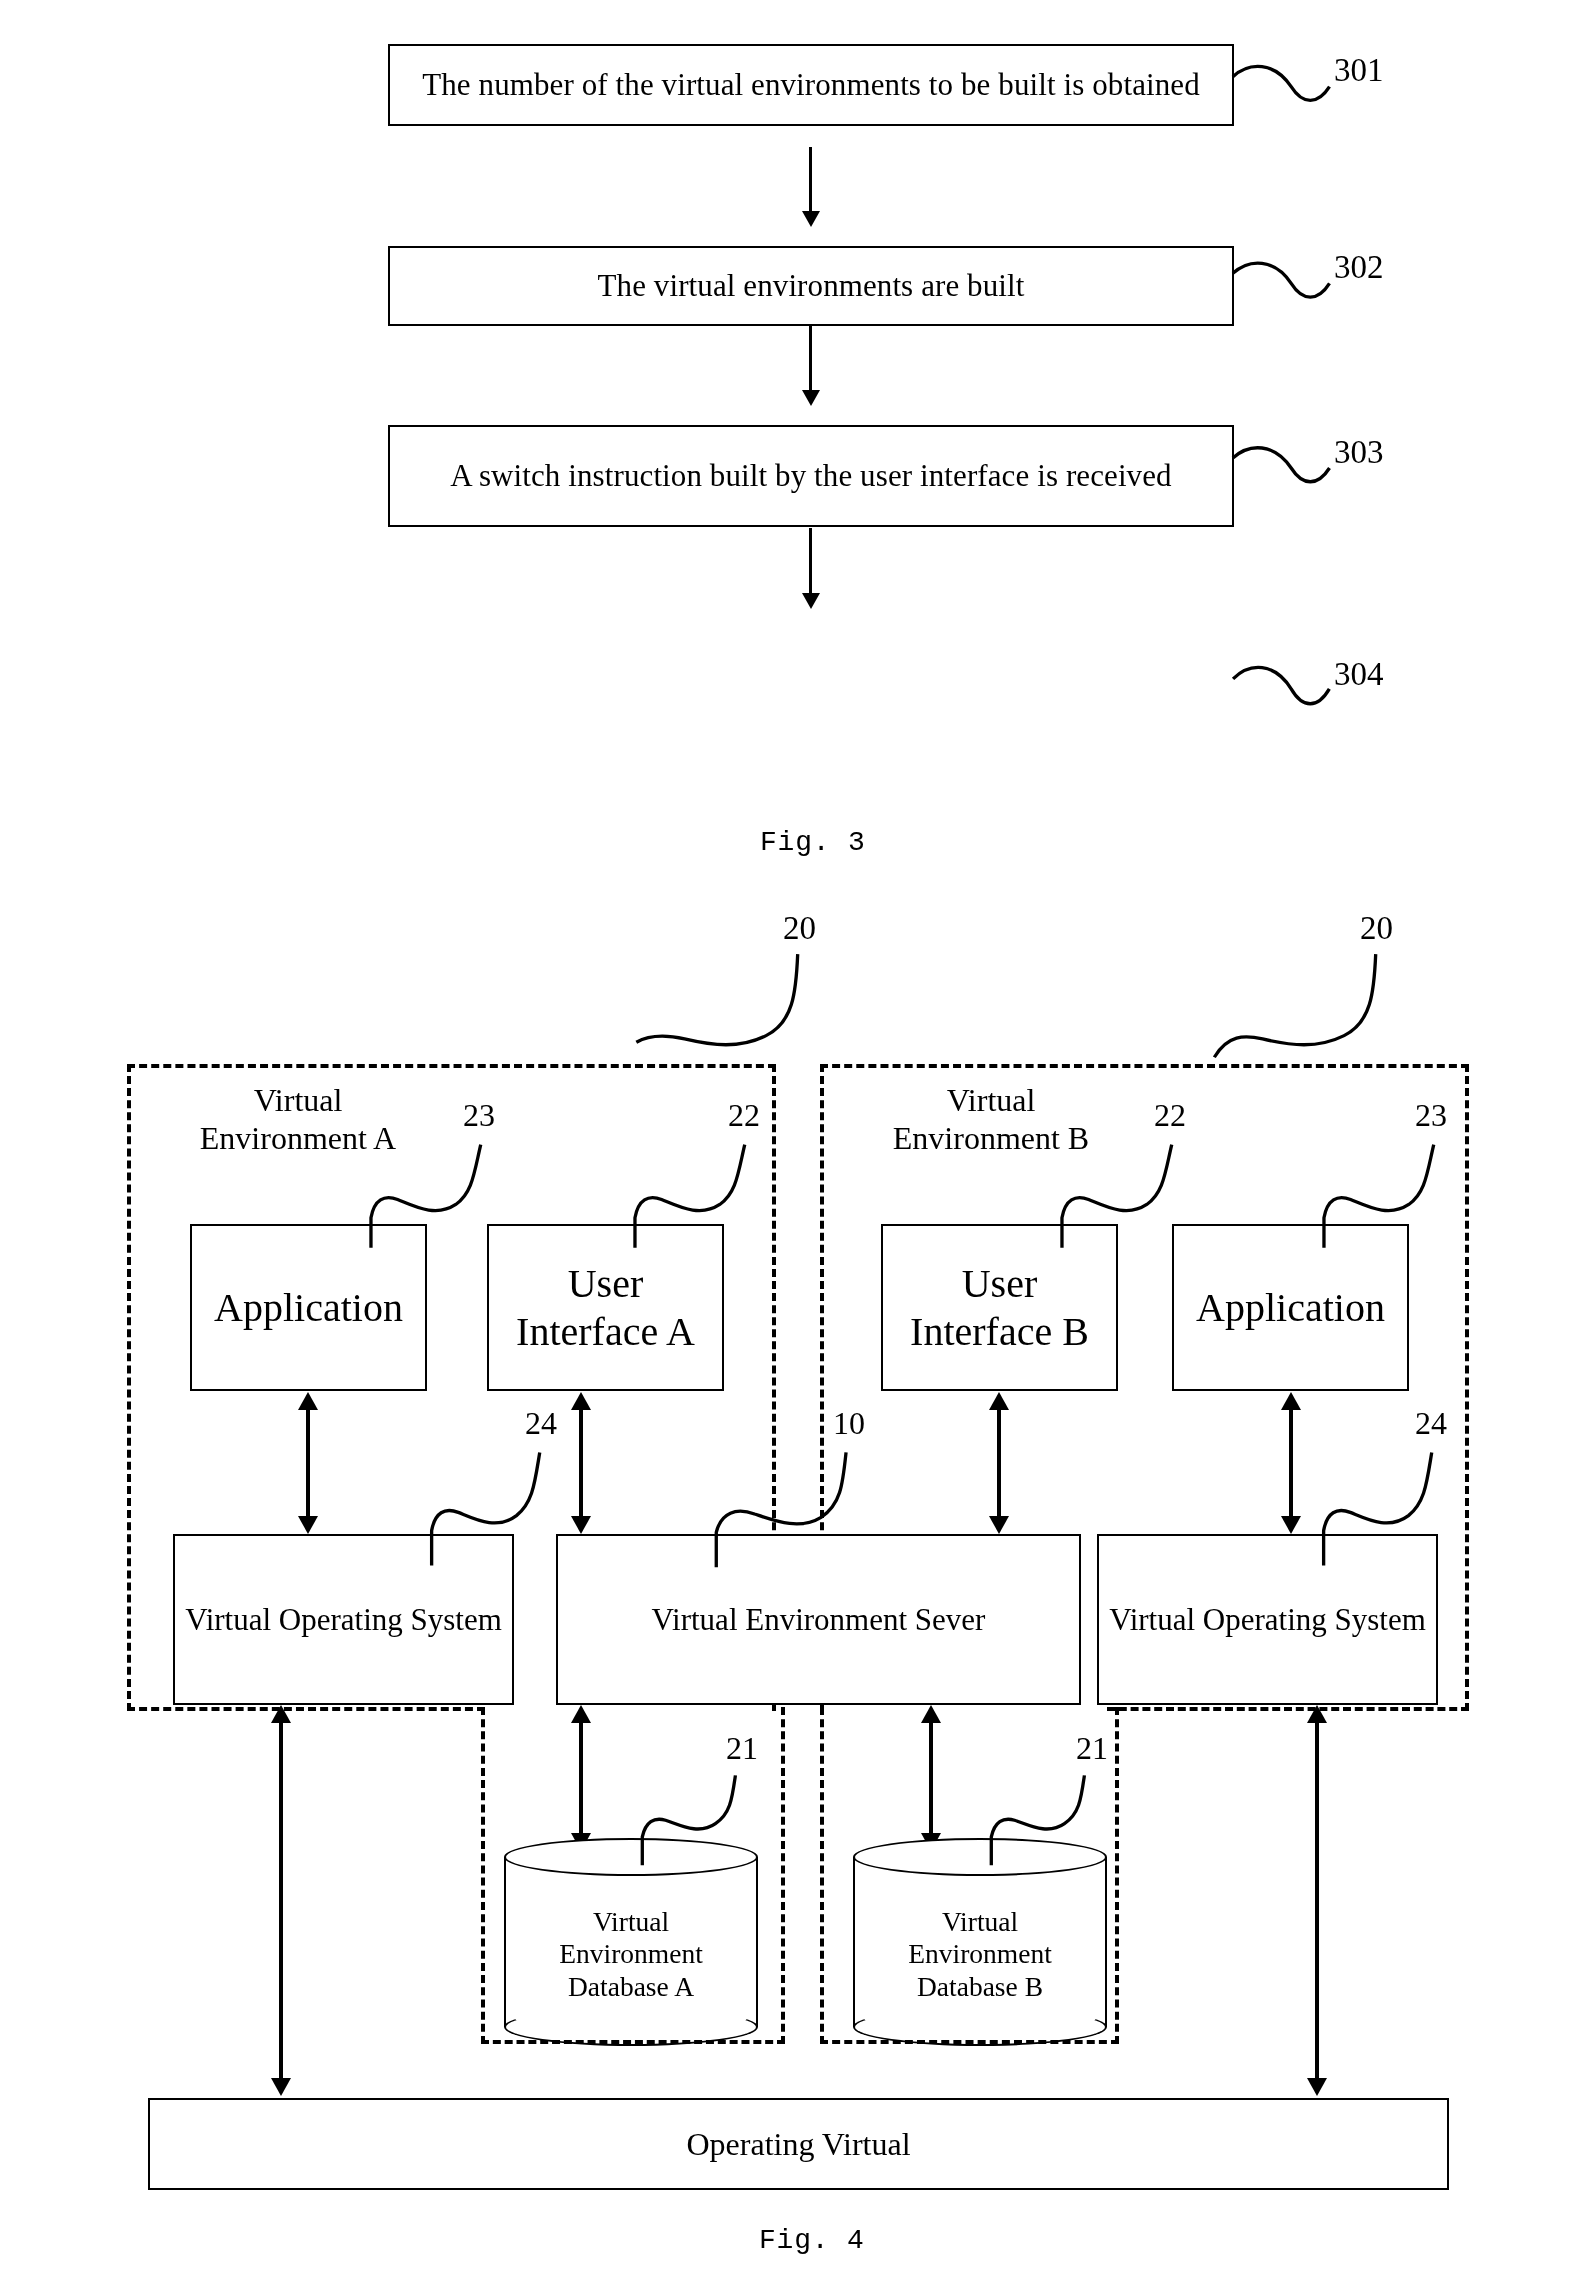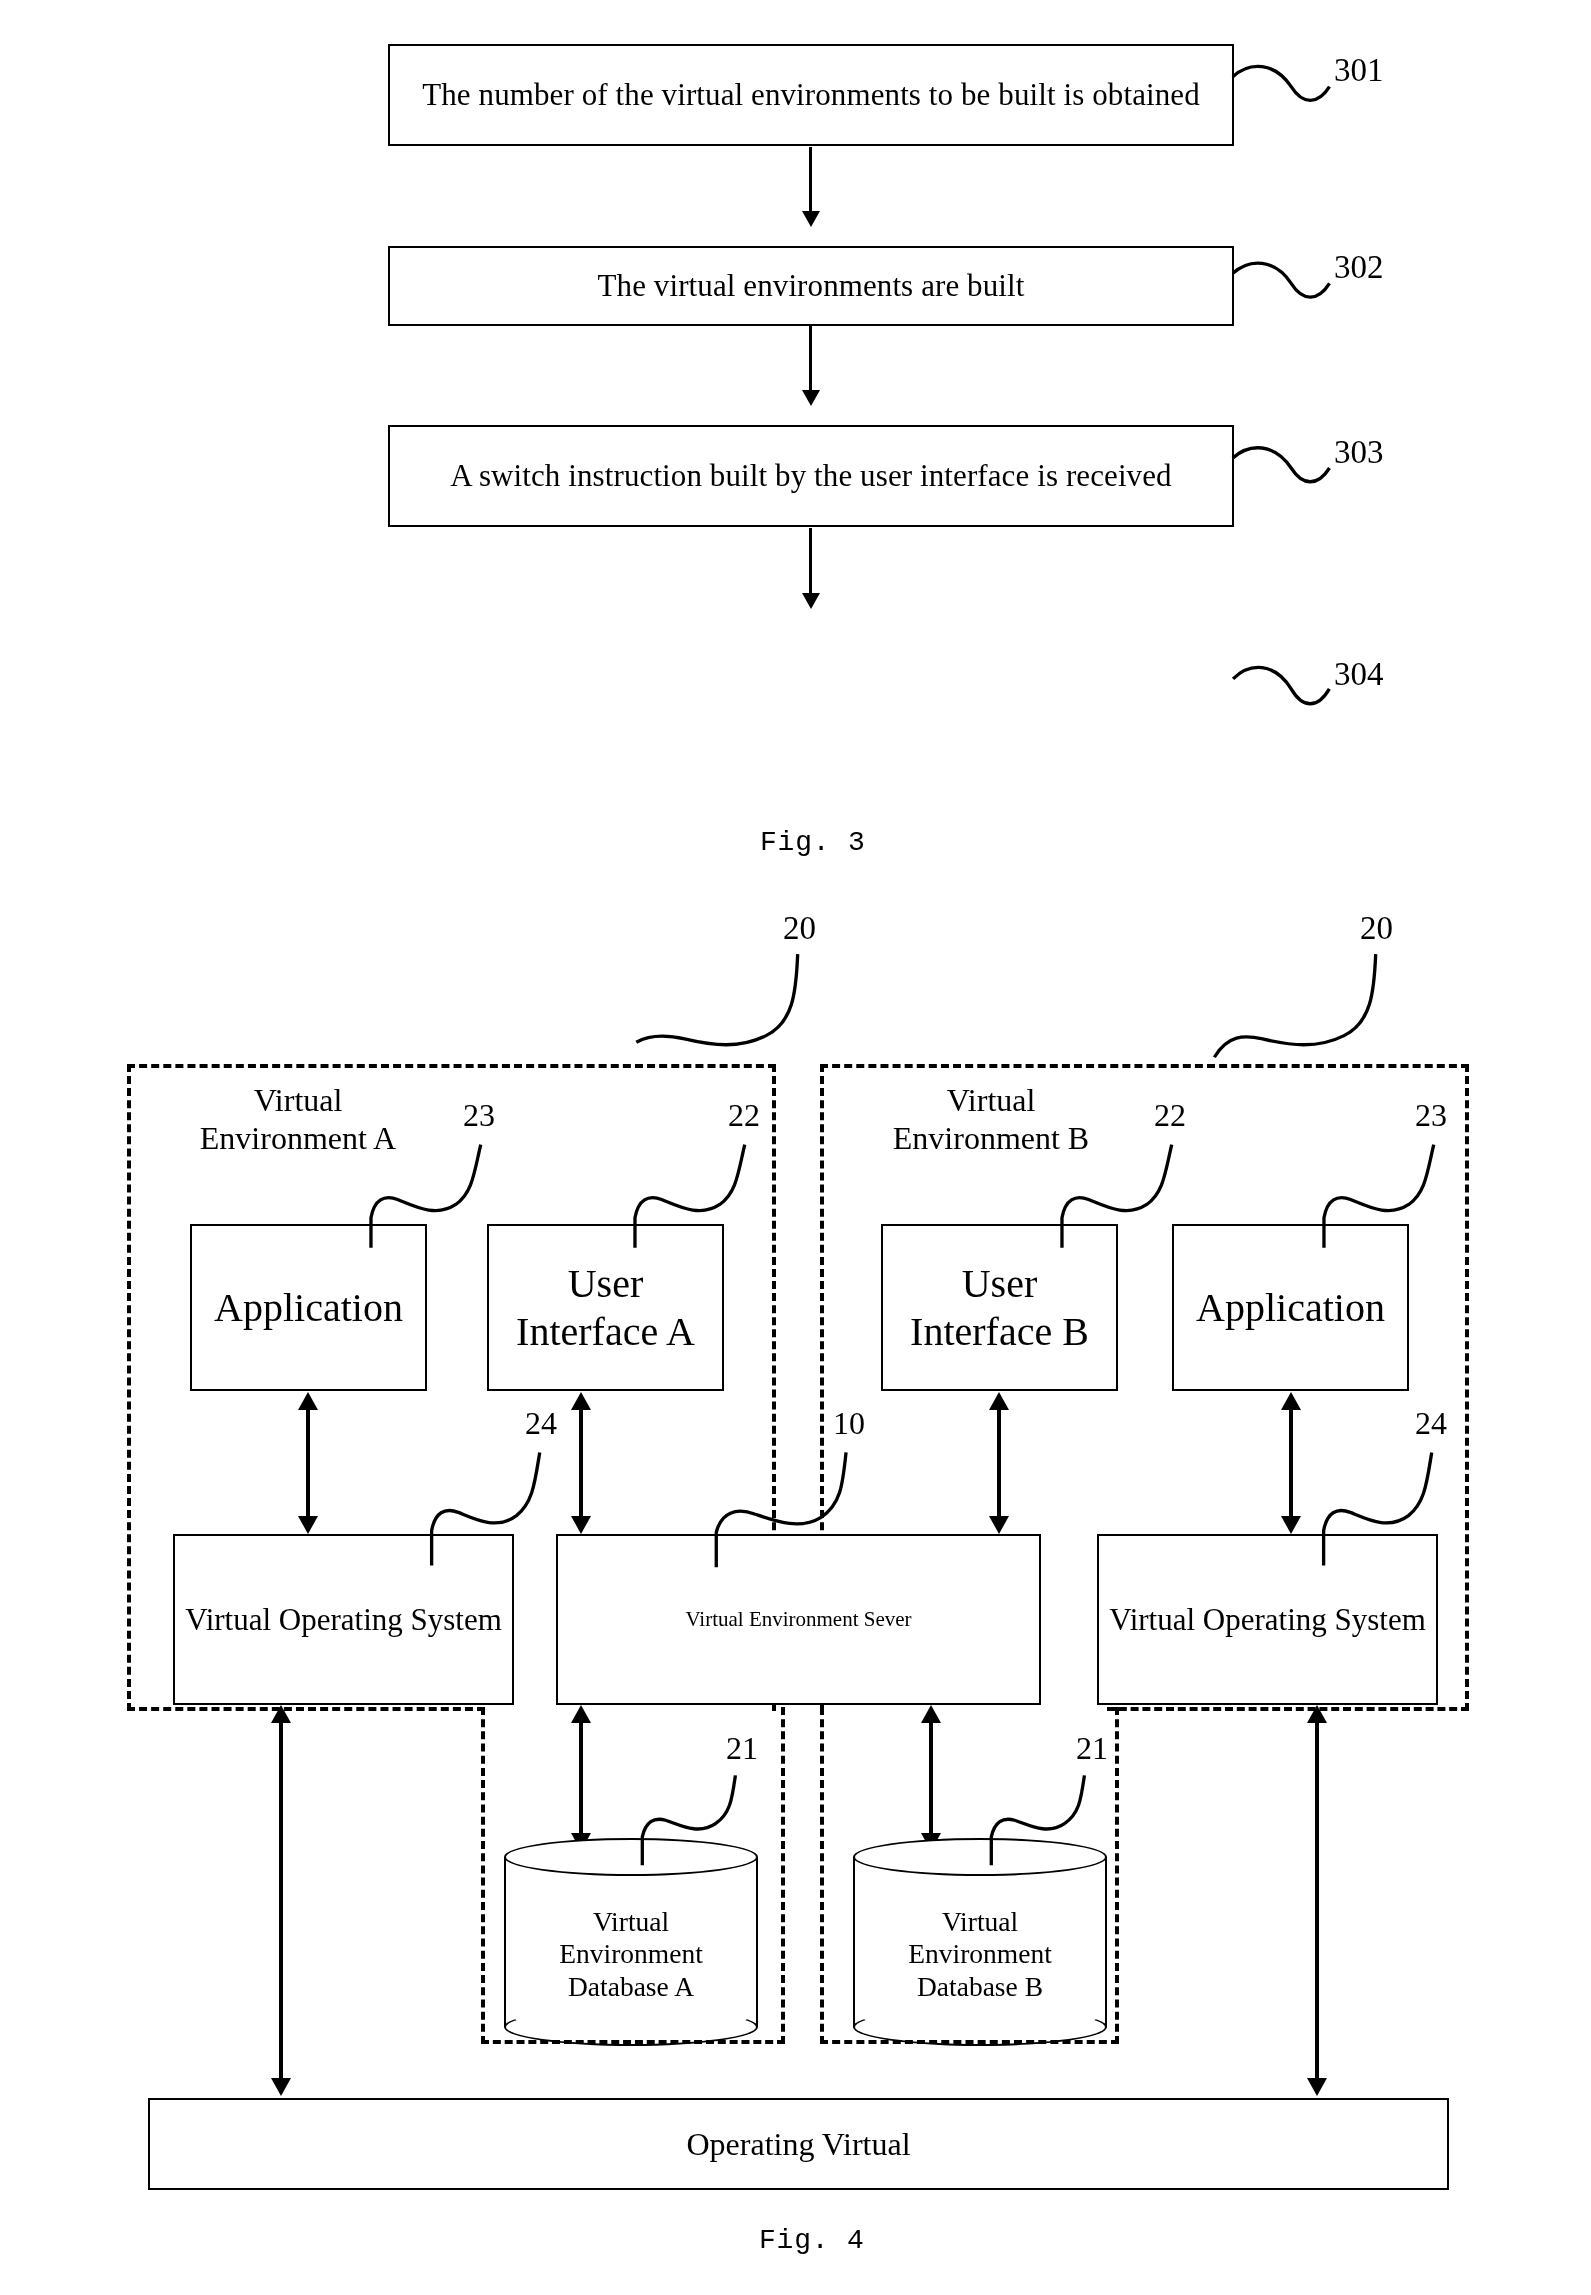--- a/index.html
+++ b/index.html
@@ -179,21 +179,21 @@
     font-size: 32px;
   }
 </style>
 </head>
 <body>
 
 <div class="page">
 
   <div class="abs" style="left:0;top:0;width:1592px;height:883px;">
 
-    <div class="flow-box" style="left:388px; top:44px; width:846px; height:102px;">
+    <div class="flow-box" style="left:388px; top:44px; width:846px; height:82px;">
       <span>The number of the virtual environments to be built is obtained</span>
     </div>
     <div class="leader" style="left:1231px; top:50px;">
       <svg width="117" height="75" viewBox="0 0 140 90">
         <path d="M2 32 C 22 14, 52 14, 72 44 C 86 66, 104 66, 118 44" fill="none" stroke="#000" stroke-width="4"></path>
       </svg>
     </div>
     <div class="ref-num" style="left:1334px; top:54px;">301</div>
 
     <div class="v-line" style="left:809px; top:147px; height:65px;"></div>
@@ -342,21 +342,21 @@
       <span>Virtual Operating
 System</span>
     </div>
     <div class="ref-num small" style="left:525px; top:1407px;">24</div>
     <div class="leader" style="left:415px; top:1449px;">
       <svg width="158" height="125" viewBox="0 0 190 150">
         <path d="M150 4 C 144 40, 142 64, 122 80 C 98 98, 72 84, 52 76 C 36 70, 24 76, 20 98 L 20 140" fill="none" stroke="#000" stroke-width="4"></path>
       </svg>
     </div>
 
-    <div class="solid-box" style="left:556px; top:1534px; width:485px; height:171px; font-size:21px;">
+    <div class="solid-box" style="left:556px; top:1534px; width:525px; height:171px; font-size:31px;">
       <span>Virtual Environment
 Sever</span>
     </div>
     <div class="ref-num small" style="left:833px; top:1407px;">10</div>
     <div class="leader" style="left:683px; top:1449px;">
       <svg width="183" height="125" viewBox="0 0 220 150">
         <path d="M196 4 C 192 42, 190 66, 166 82 C 140 98, 110 86, 86 78 C 64 70, 46 76, 40 100 L 40 142" fill="none" stroke="#000" stroke-width="4"></path>
       </svg>
     </div>
 

